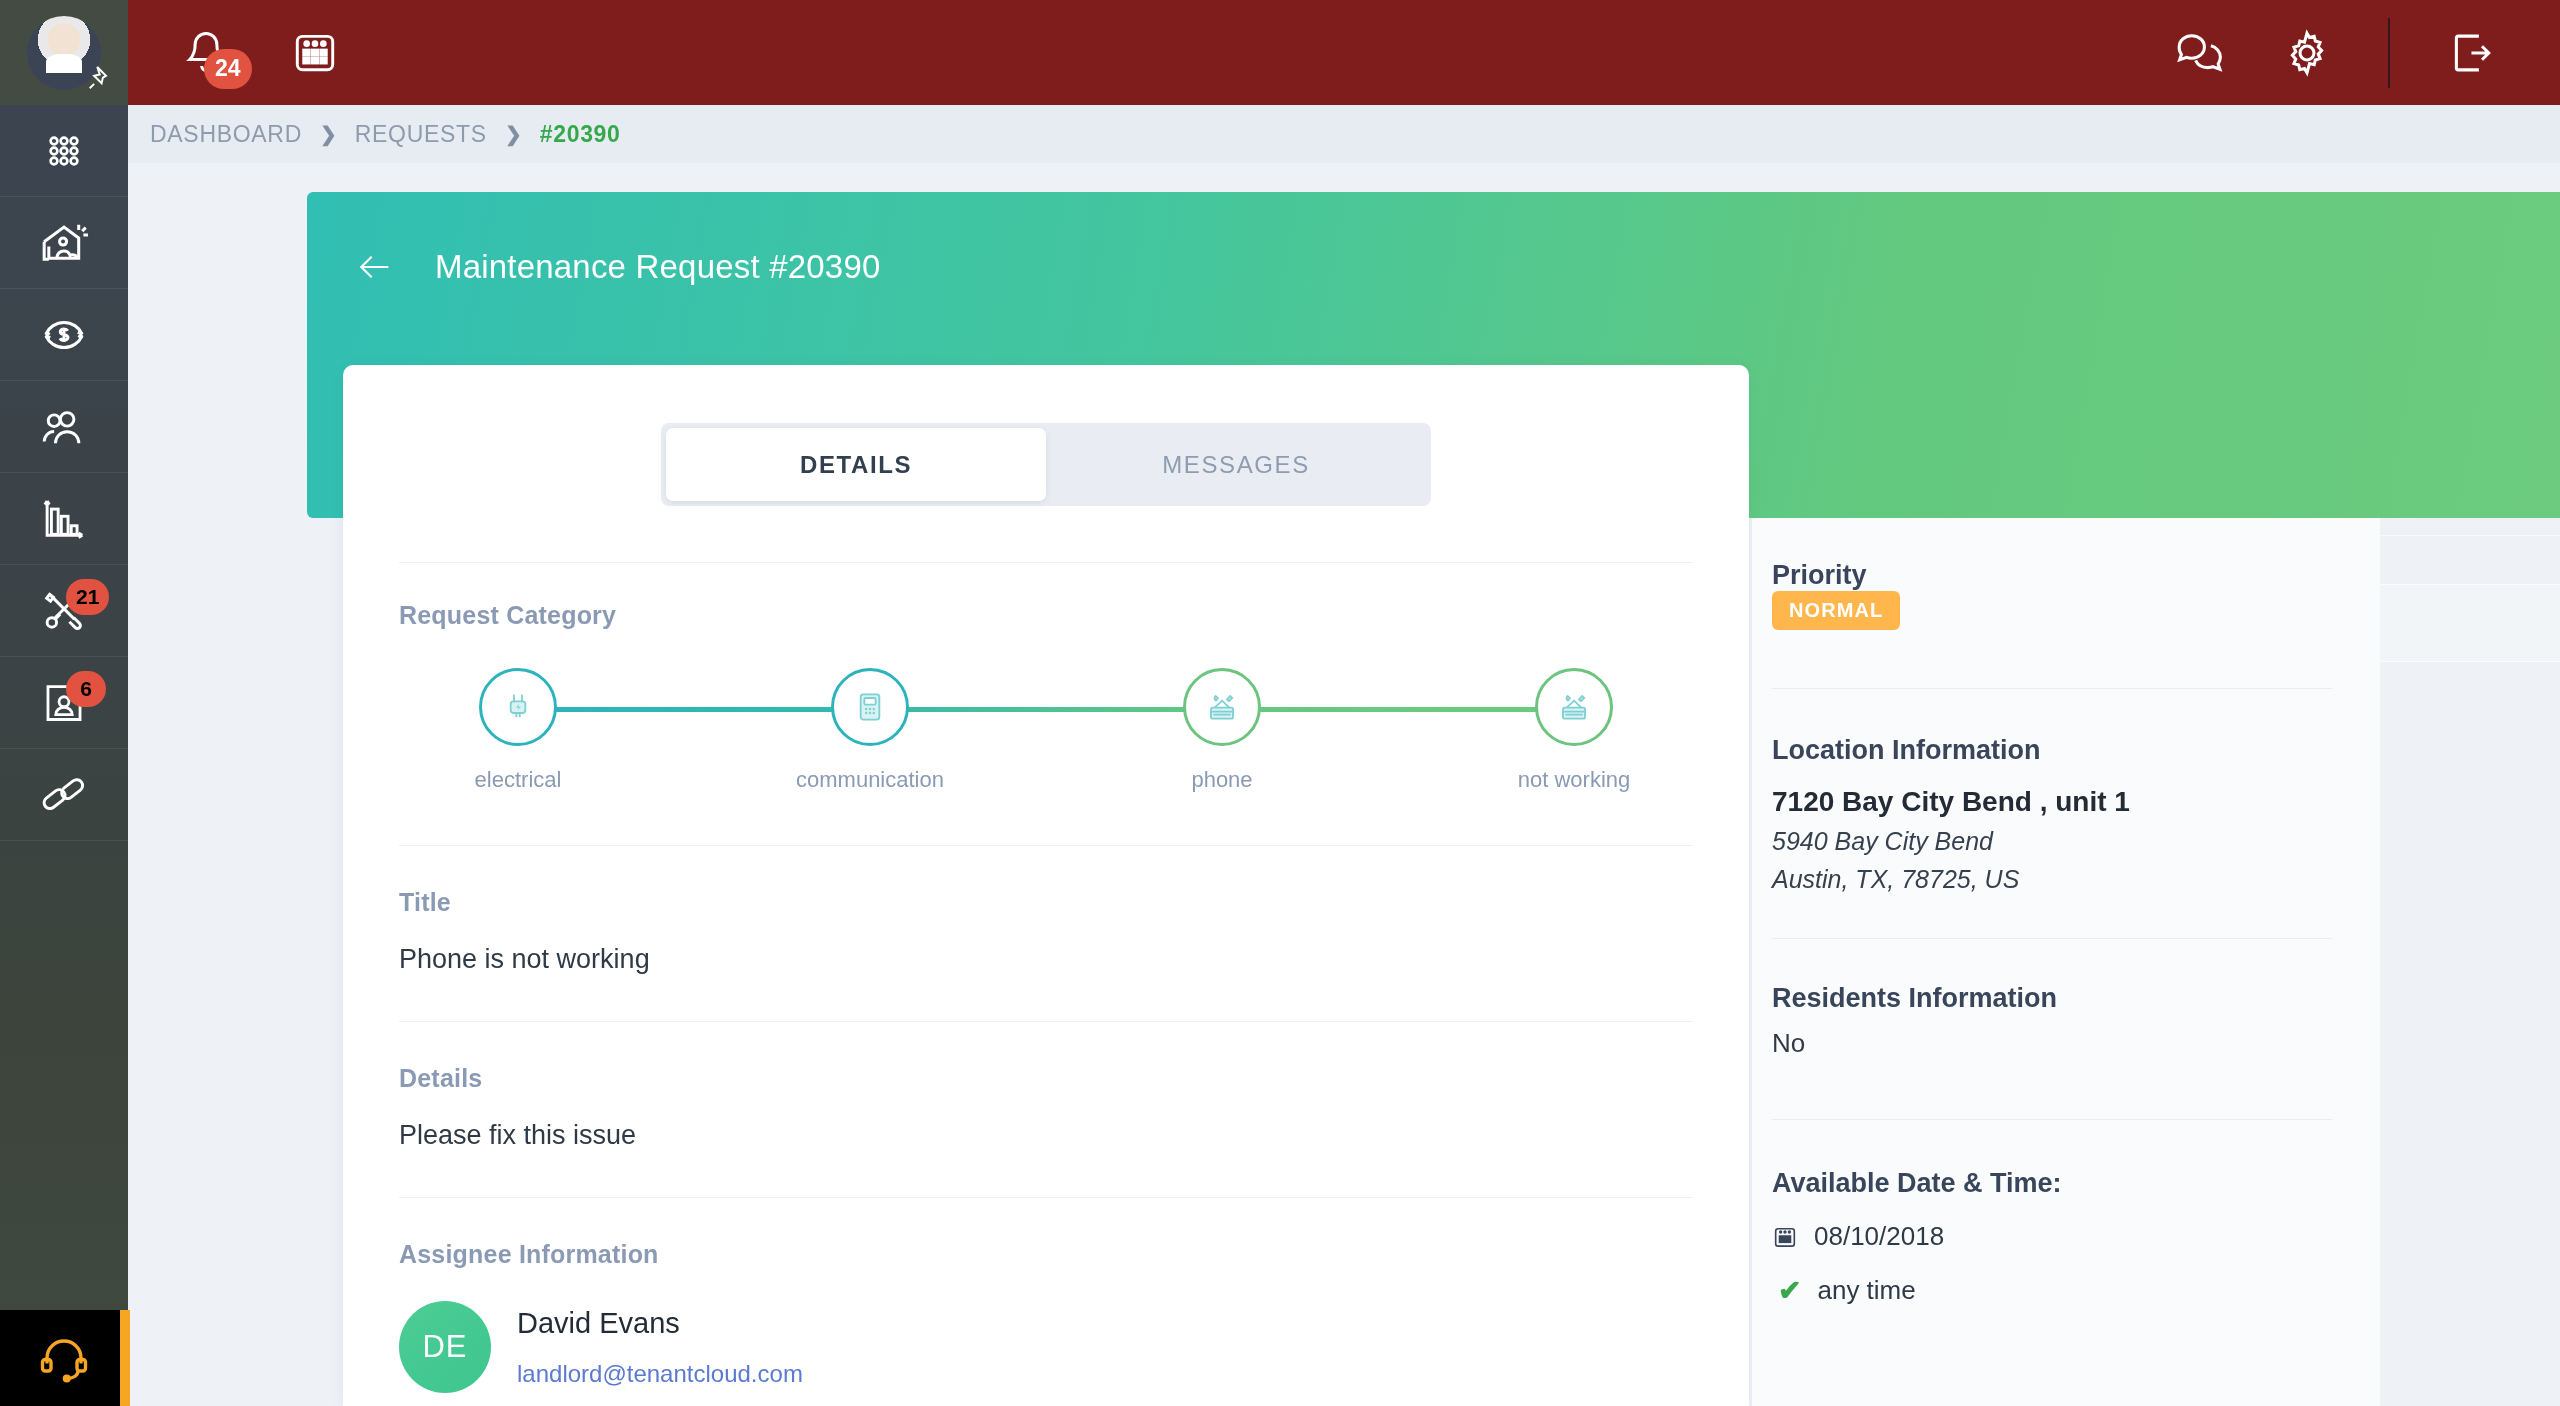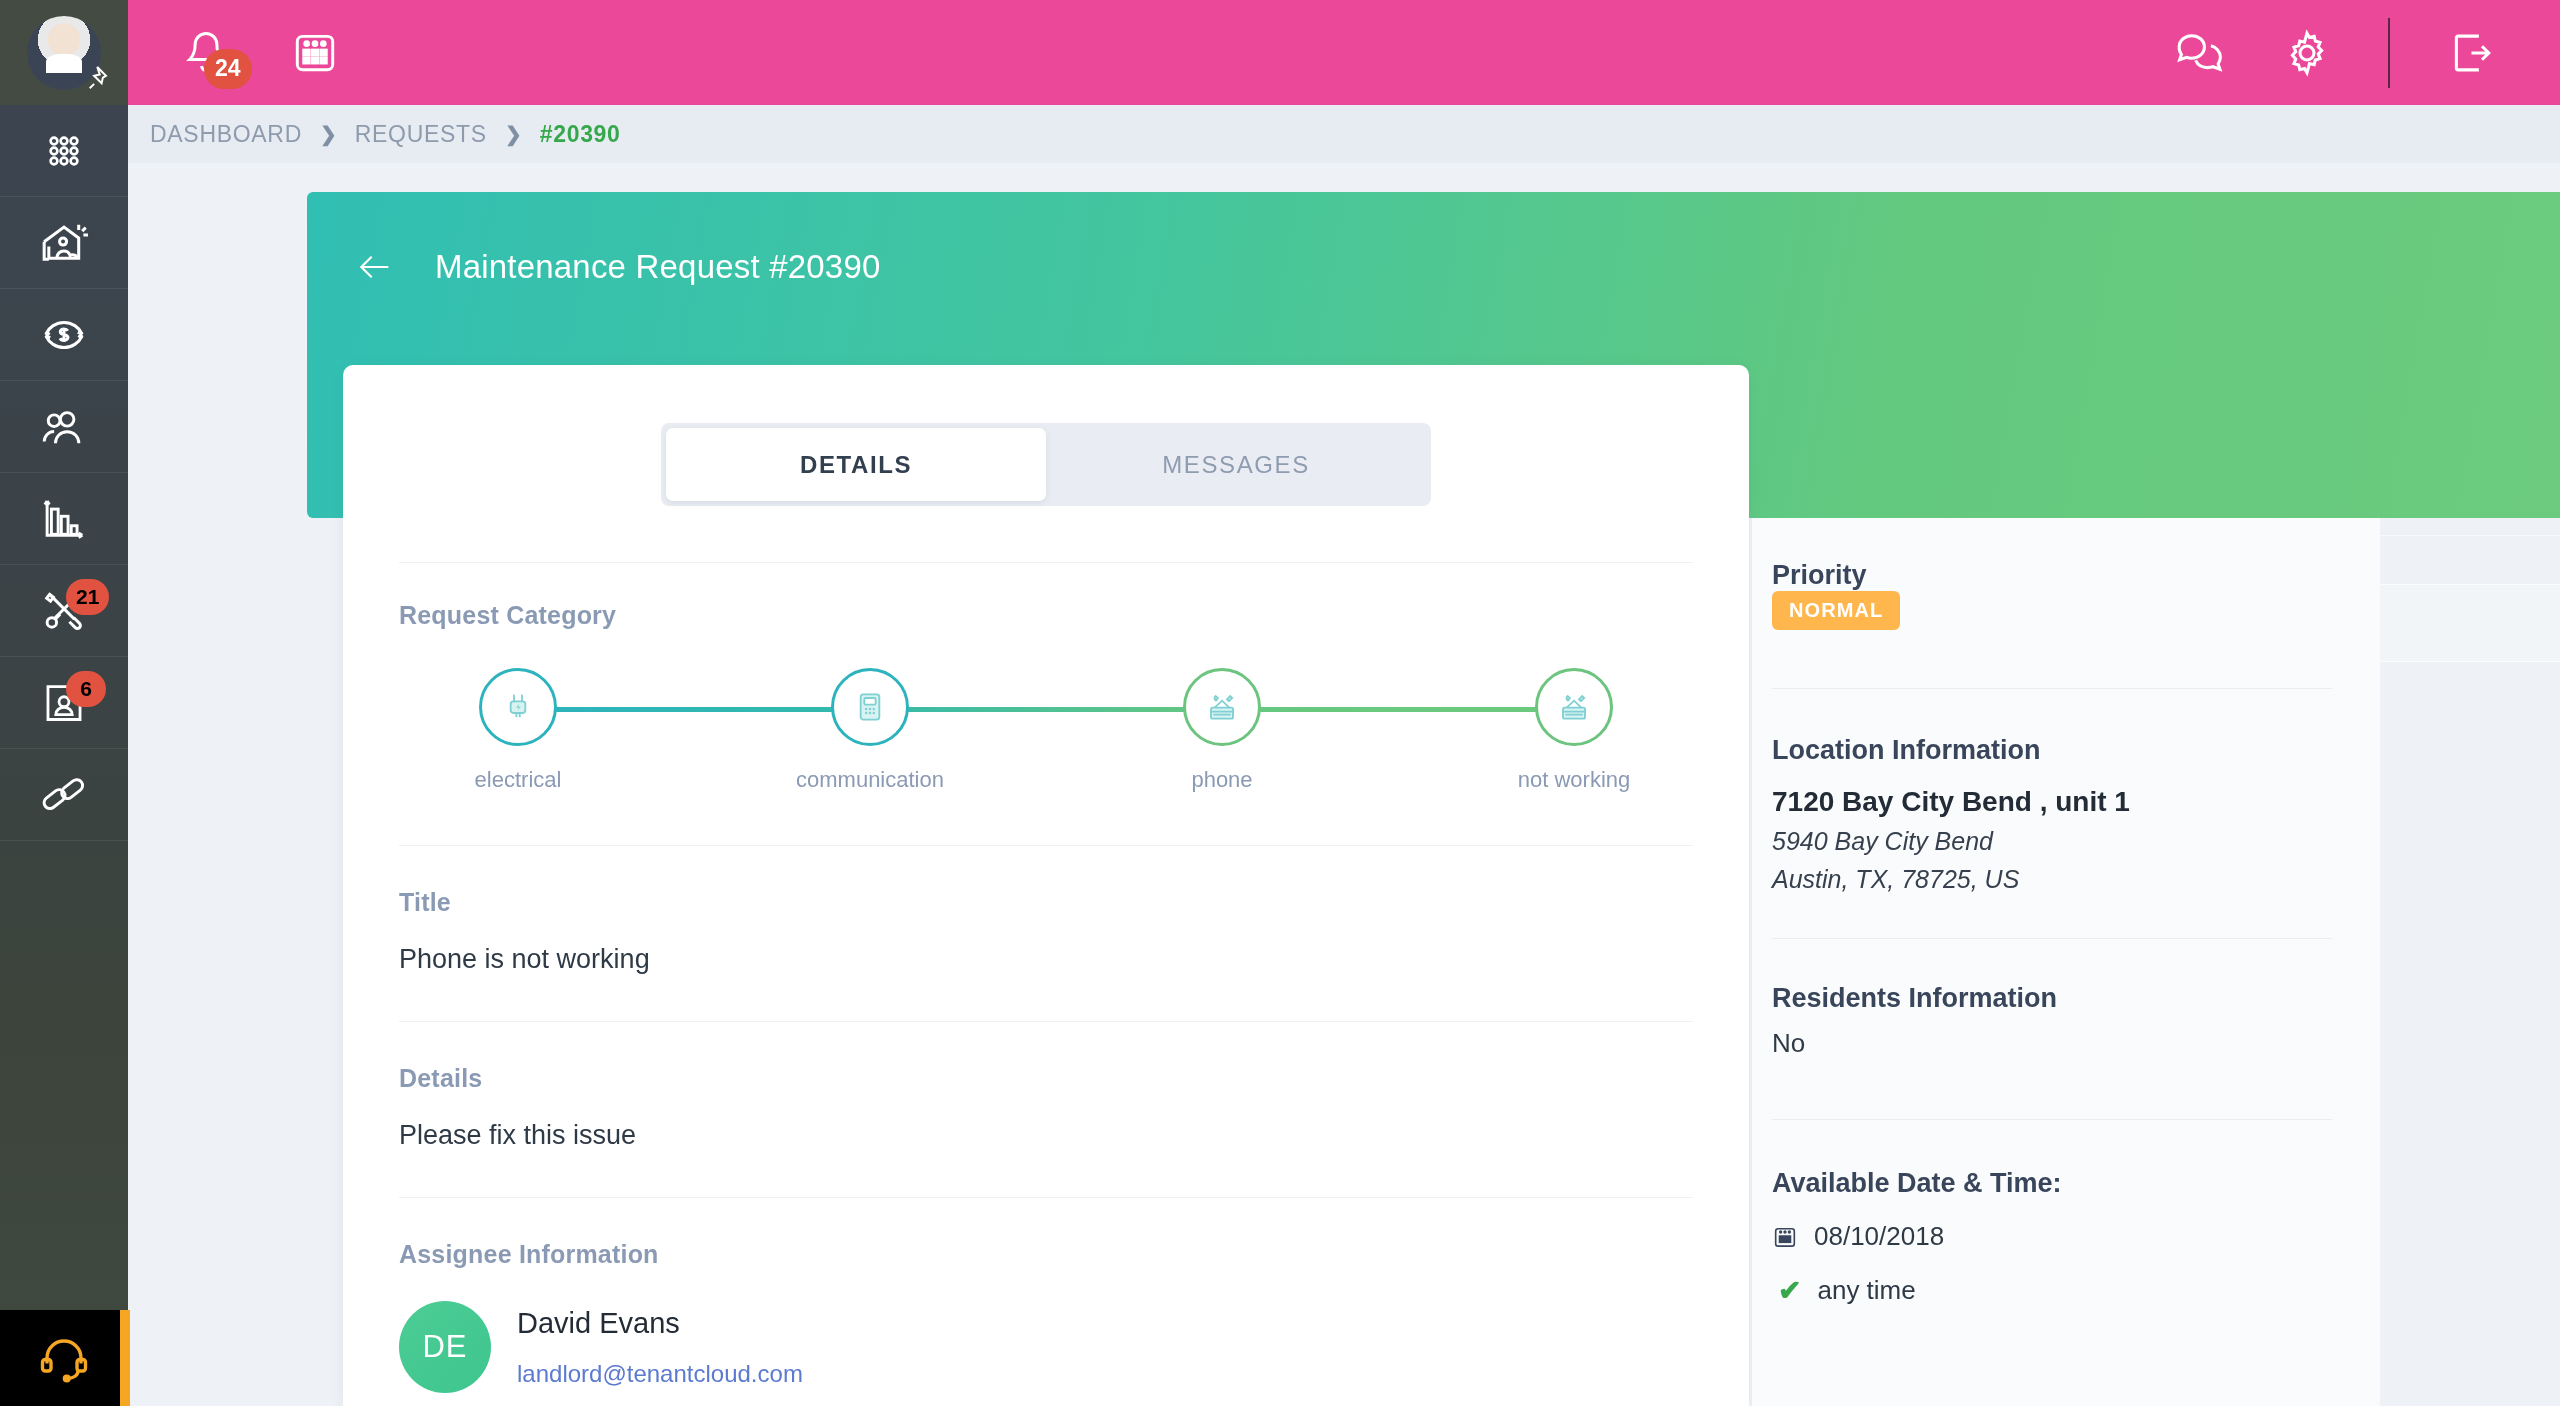--- a/index.html
+++ b/index.html
@@ -7,21 +7,21 @@
     width: 2560px; height: 1406px;
     font-family: "Liberation Sans", sans-serif;
     background: #eef1f6;
     overflow: hidden;
   }
   #app { position: relative; width: 2560px; height: 1406px; }
 
   
   .topbar {
     position: absolute; left: 0; top: 0; width: 2560px; height: 105px;
-    background: #ec4899; display: flex; align-items: center;
+    background: #7f1d1d; display: flex; align-items: center;
   }
   .avatar-block {
     position: absolute; left: 0; top: 0; width: 128px; height: 105px;
     background: #434b42; display: flex; align-items: center; justify-content: center;
   }
   .avatar-photo {
     width: 74px; height: 74px; border-radius: 50%;
     background: radial-gradient(circle at 50% 32%, #f2e2d4 0 26%, #e9e9ea 26% 42%, #3a4455 42% 100%);
     position: relative; overflow: hidden;
   }

